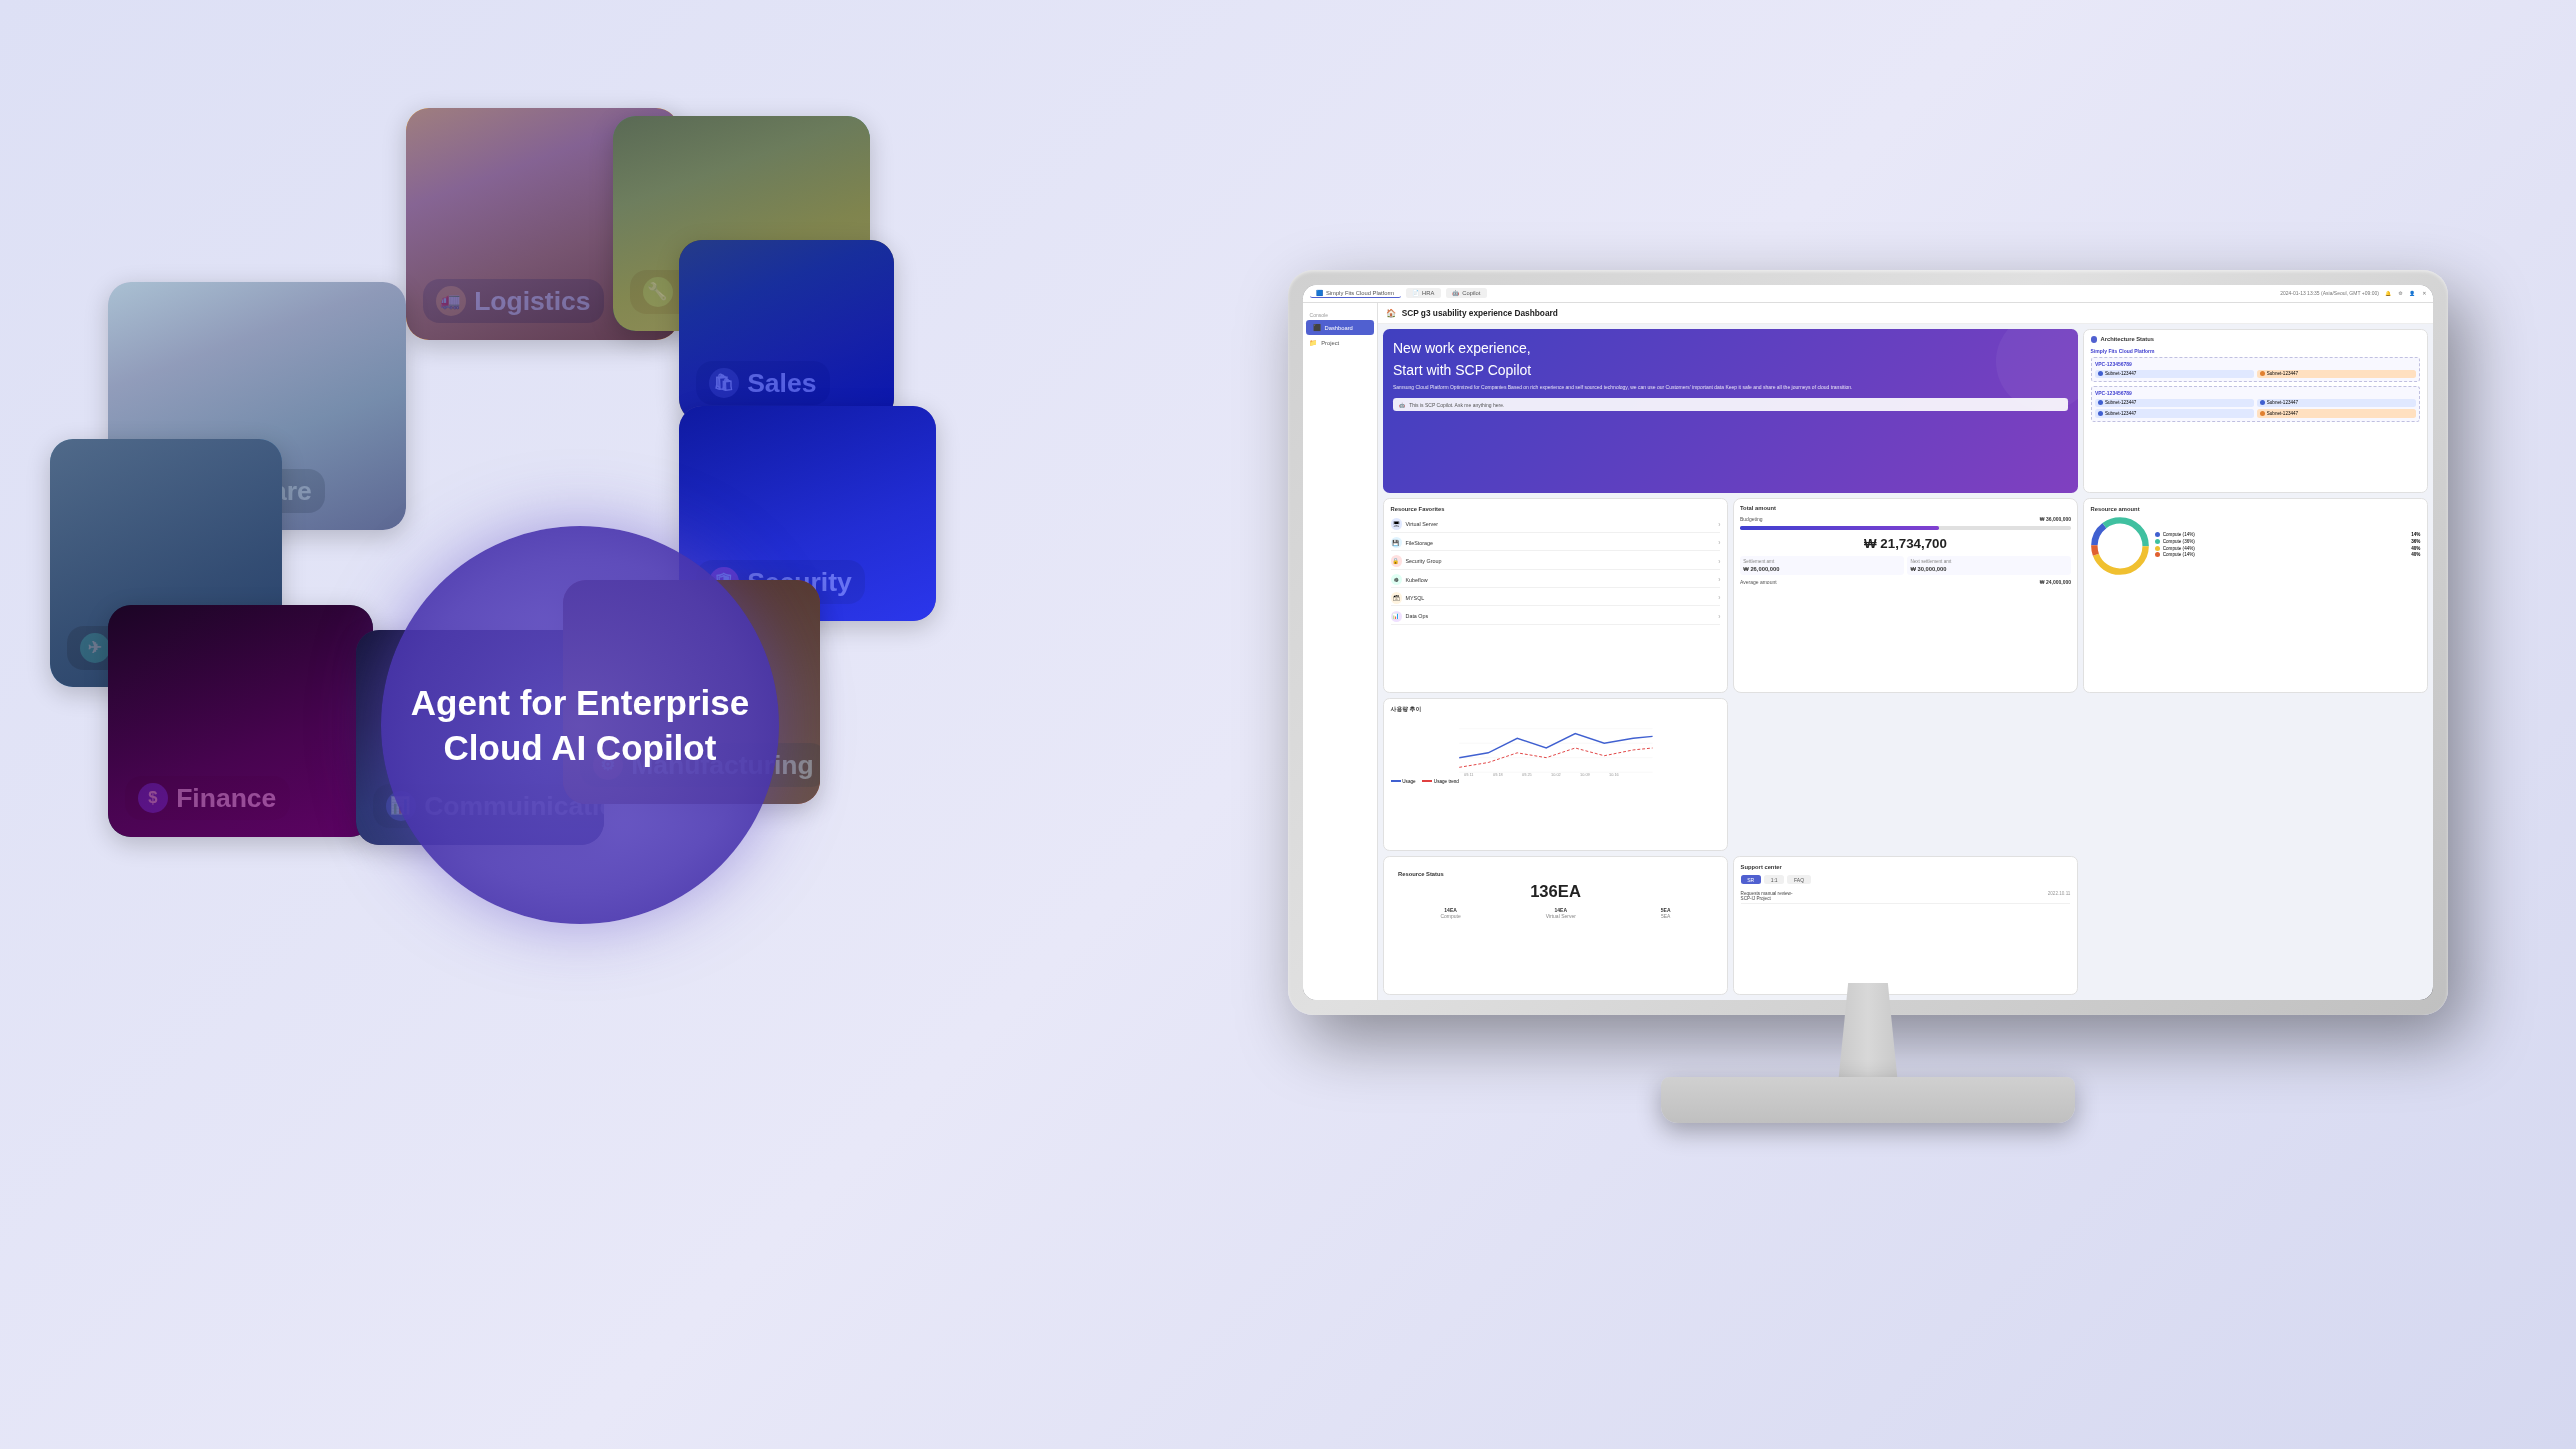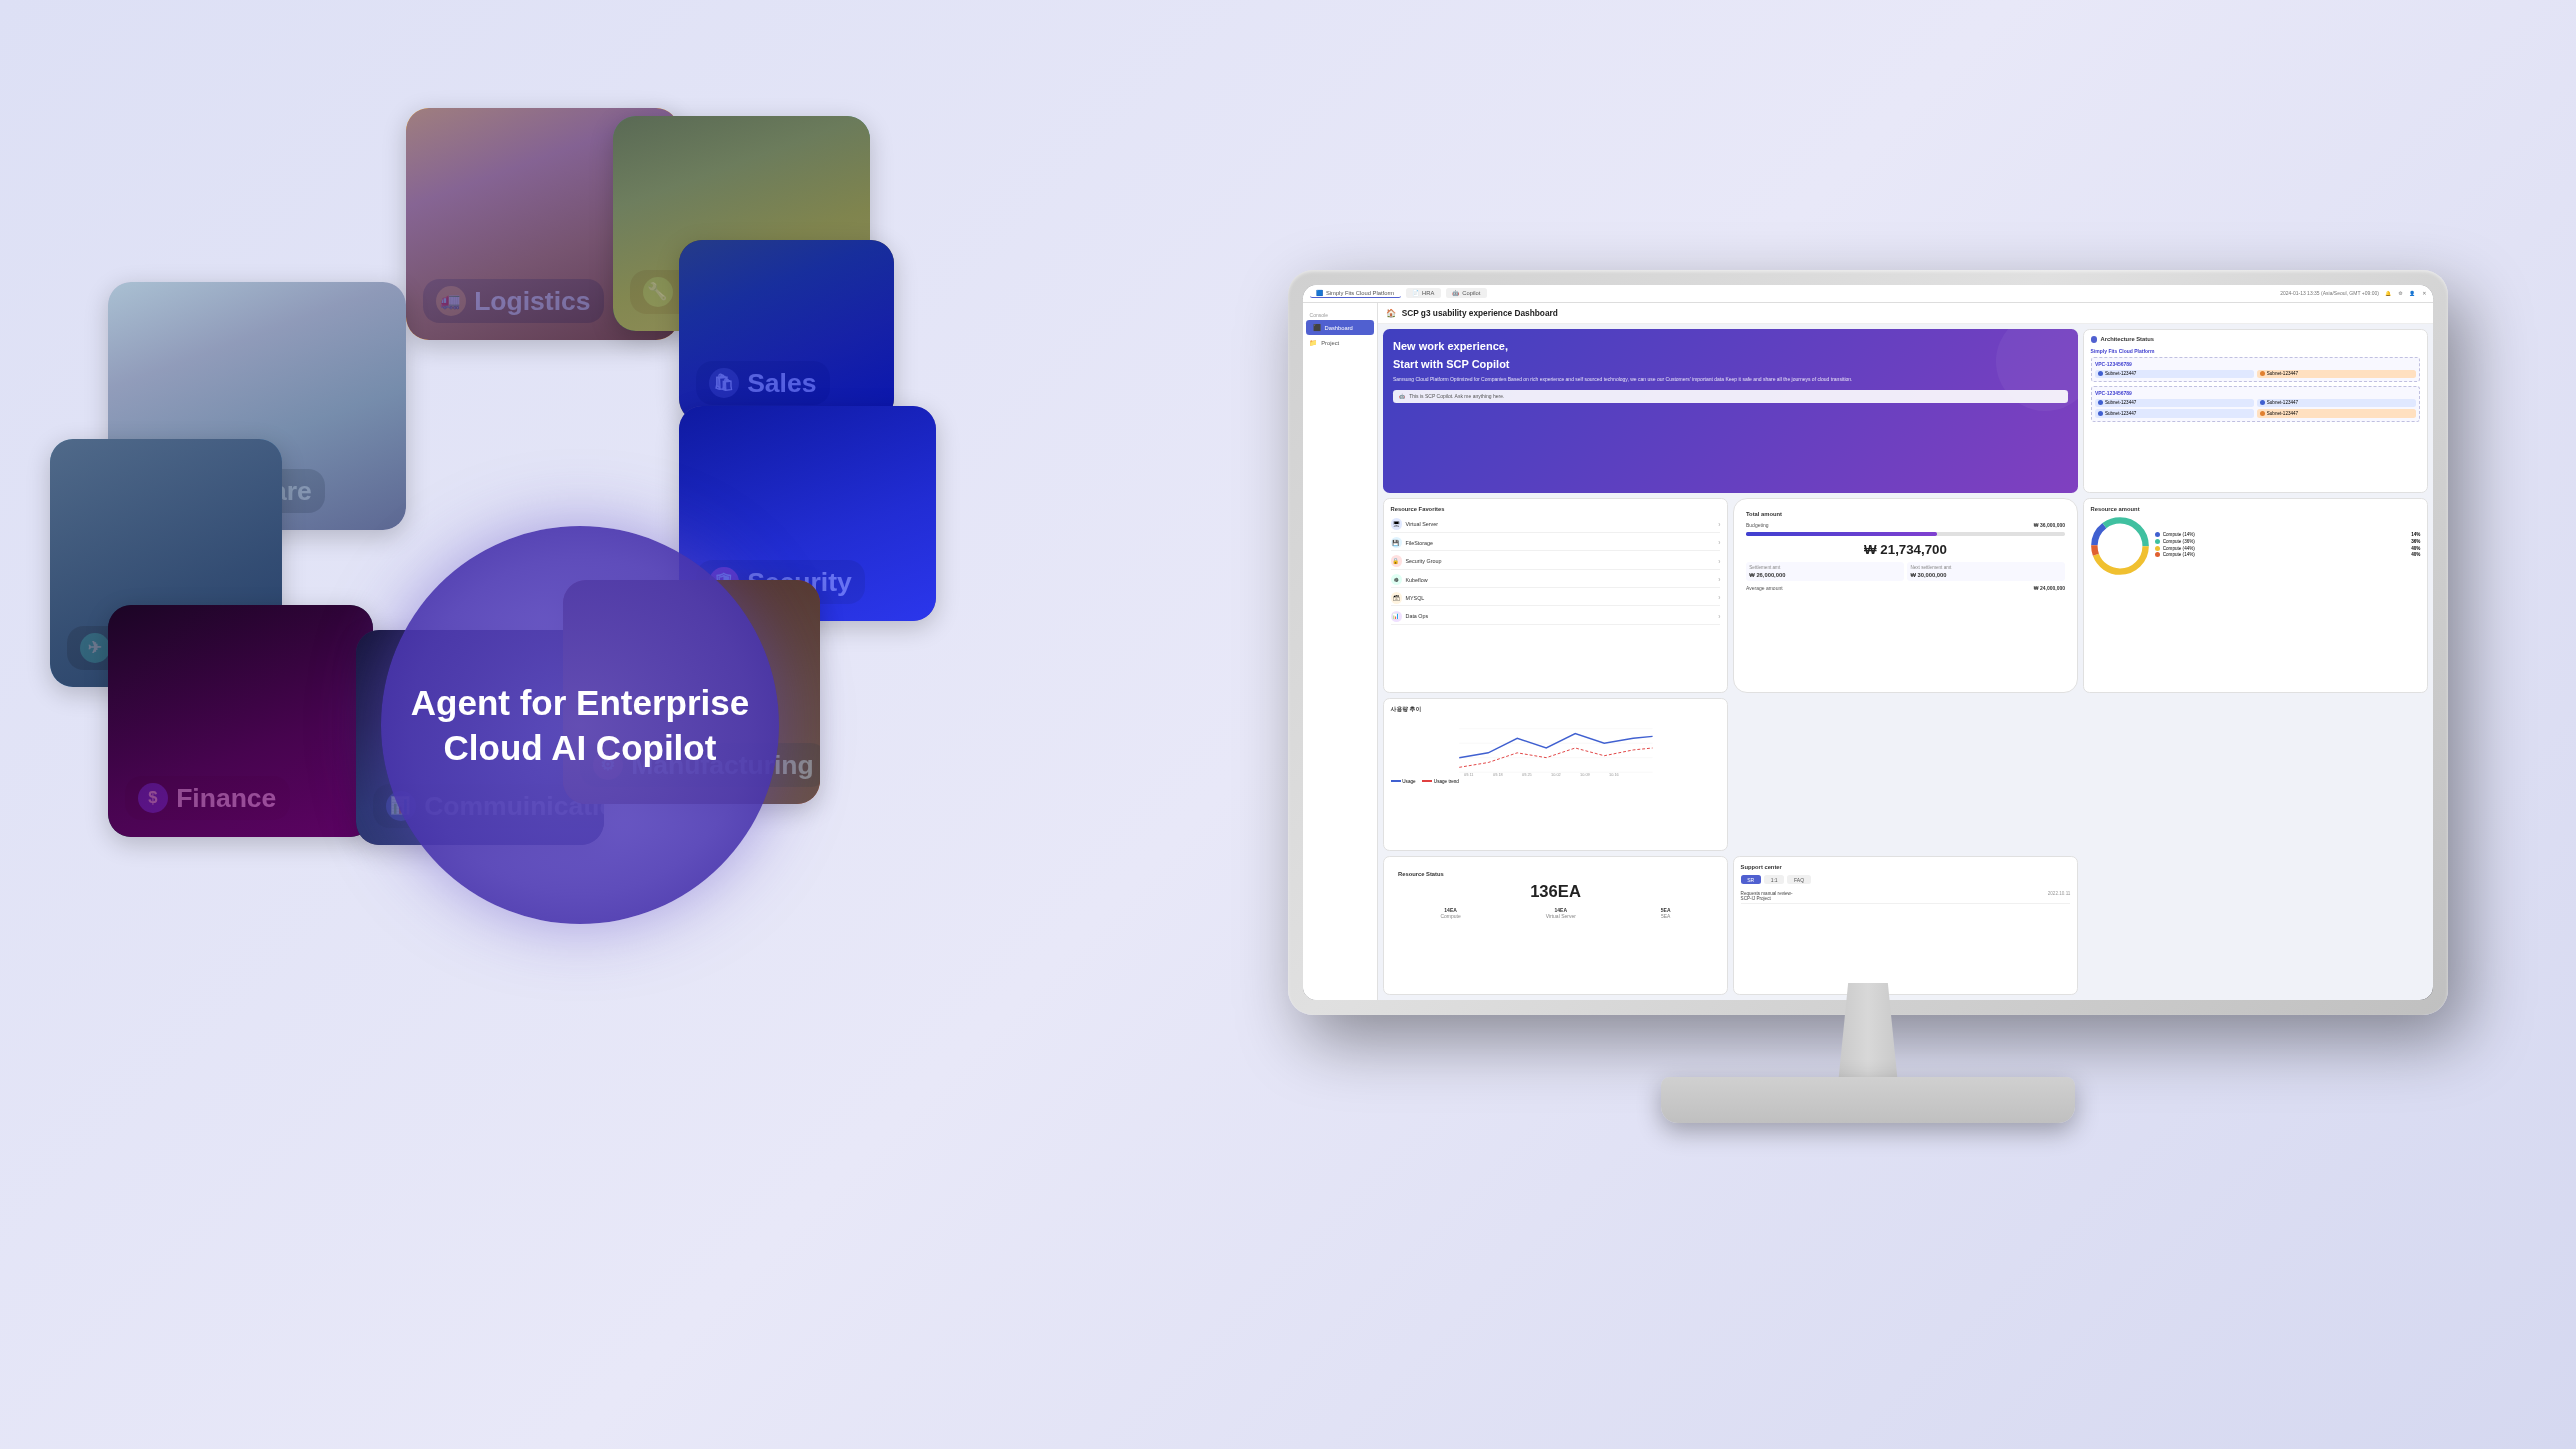--- a/index.html
+++ b/index.html
@@ -406,22 +406,22 @@
       position: absolute;
       right: -16.6px;
       top: -16.6px;
       width: 99px;
       height: 99px;
       border-radius: 50%;
       background: rgba(255,255,255,0.05);
     }
 
     .hero-title {
-      font-size: 11px;
-      font-weight: 700;
+      font-size: 14px;
+      font-weight: 400;
       line-height: 1.4;
     }
 
     .hero-desc {
       font-size: 5px;
       opacity: 0.85;
       line-height: 1.5;
     }
 
     .hero-input {
@@ -537,22 +537,22 @@
     }
 
     .resource-arrow {
       color: #aaa;
       font-size: 6.6px;
     }
 
     
     .total-amount {
       background: white;
-      border-radius: 14px;
-      padding: 12px;
+      border-radius: 8px;
+      padding: 6px;
       border: 0.8px solid #e0e0e0;
     }
 
     .amount-list {
       display: flex;
       flex-direction: column;
       gap: 2.5px;
       margin-bottom: 5px;
     }
 

